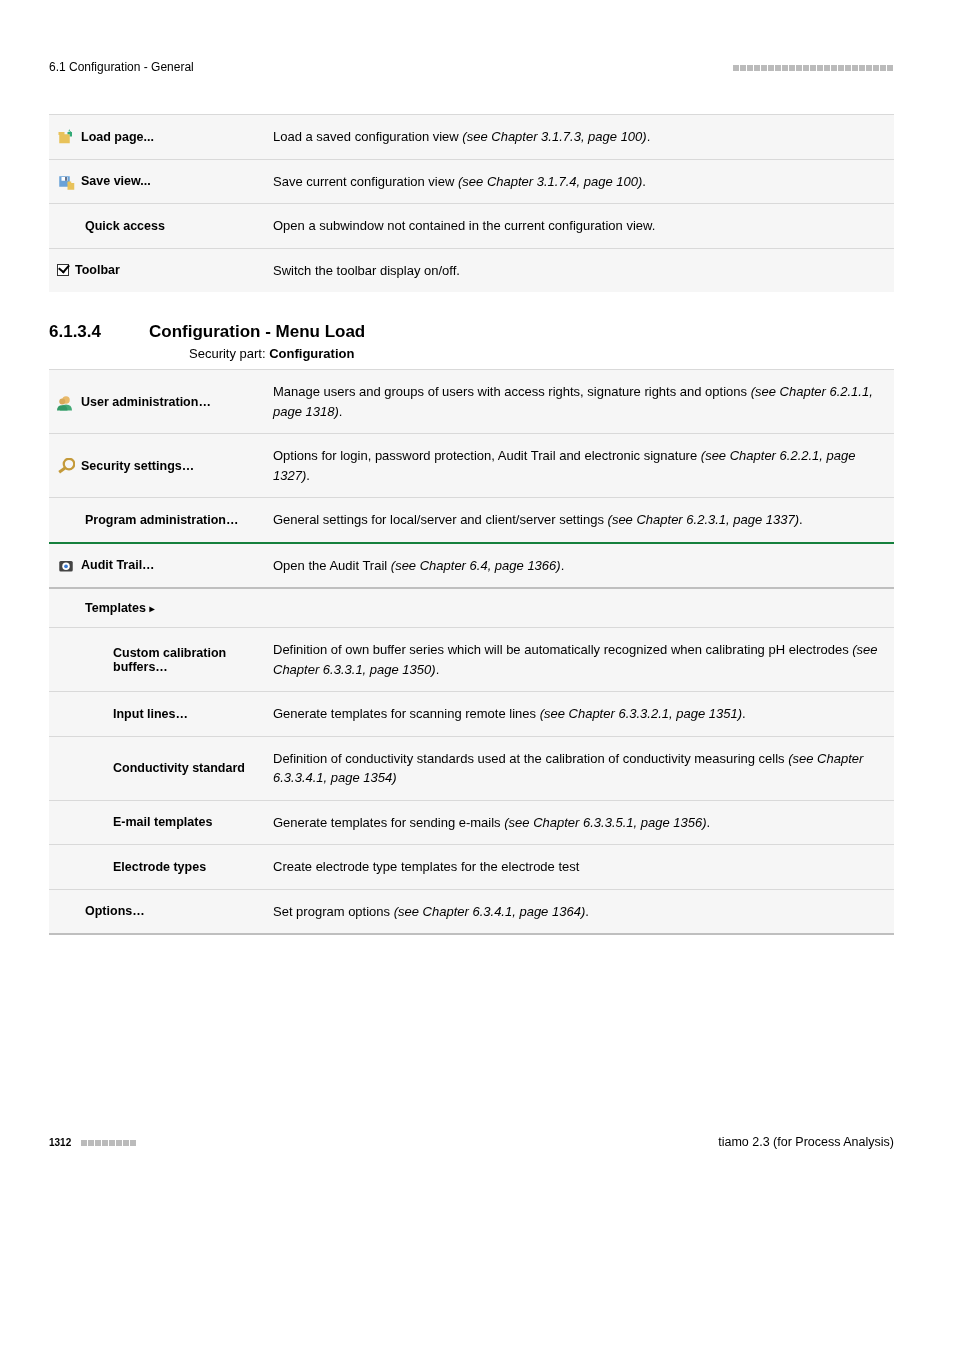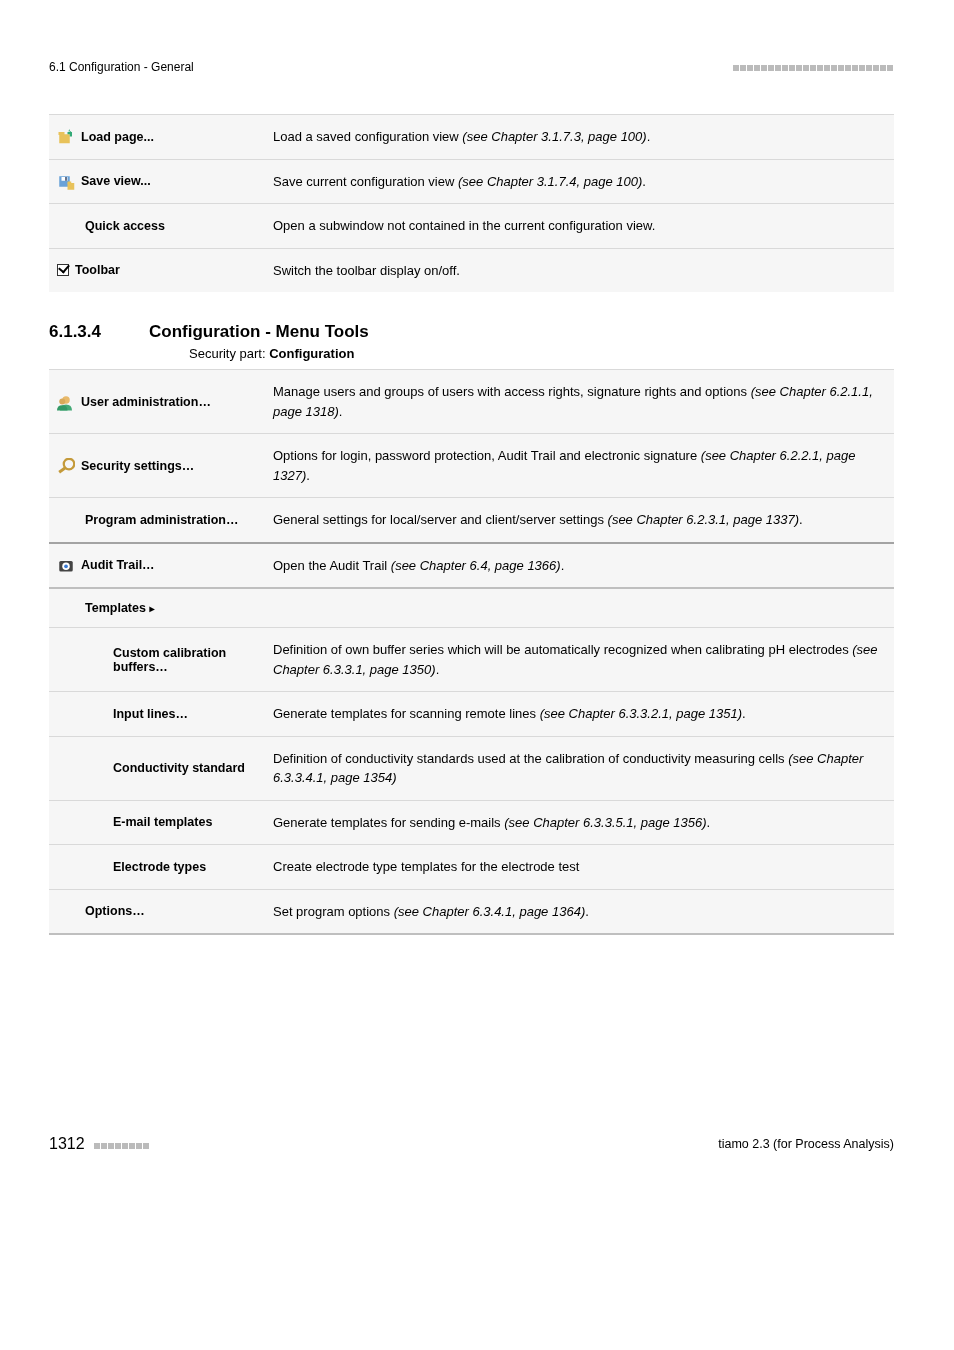--- a/index.html
+++ b/index.html
@@ -117,22 +117,22 @@
     vertical-align: middle;
   }
   .footer {
     display: flex;
     justify-content: space-between;
     align-items: center;
     margin-top: 200px;
     font-size: 12.5px;
   }
   .footer-left {
-    font-weight: normal;
-    font-size: 16px;
+    font-weight: bold;
+    font-size: 10px;
   }
   .footer-squares span {
     display:inline-block;
     width:6px;height:6px;background:#bbb;margin-right:1px;
   }
   
   svg { width:18px; height:18px; vertical-align:middle; }
 </style>
 </head>
 <body>
@@ -203,21 +203,21 @@
         </div>
       </td>
       <td class="desc-cell">
         <span>Switch the toolbar display on/off.</span>
       </td>
     </tr>
   </tbody>
     </table>
 
   <h2 class="section-title">
-    <span class="section-num">6.1.3.4</span><span>Configuration - Menu Tools</span>
+    <span class="section-num">6.1.3.4</span><span>Configuration - Menu Load</span>
   </h2>
   <div class="program-part">
     <span>Security part: </span><b>Configuration</b>
   </div>
 
   <table class="menu-table" style="border-top:1px solid #d9d9d9;">
     <tbody>
         <tr>
       <td class="label-cell">
         <div class="label-row">
@@ -255,21 +255,21 @@
     <tr>
       <td class="label-cell">
         <div class="label-row indent-1">
           <span>Program administration…</span>
         </div>
       </td>
       <td class="desc-cell">
         <span>General settings for local/server and client/server settings </span><span class="italic">(see Chapter 6.2.3.1, page 1337)</span><span>.</span>
       </td>
     </tr>
-    <tr style="border-top:2px solid #a3a3a3;border-bottom:2px solid #bfbfbf;">
+    <tr style="border-top:2px solid #15803d;border-bottom:2px solid #bfbfbf;">
       <td class="label-cell">
         <div class="label-row">
           <span class="icon">
             <svg viewBox="0 0 24 24">
                   <rect x="3" y="4" width="18" height="14" rx="2" fill="#444"></rect>
                   <circle cx="12" cy="11" r="5" fill="#fff"></circle>
                   <circle cx="12" cy="11" r="2.5" fill="#3a7bd5"></circle>
                 </svg>
           </span>
           <span>Audit Trail…</span>

